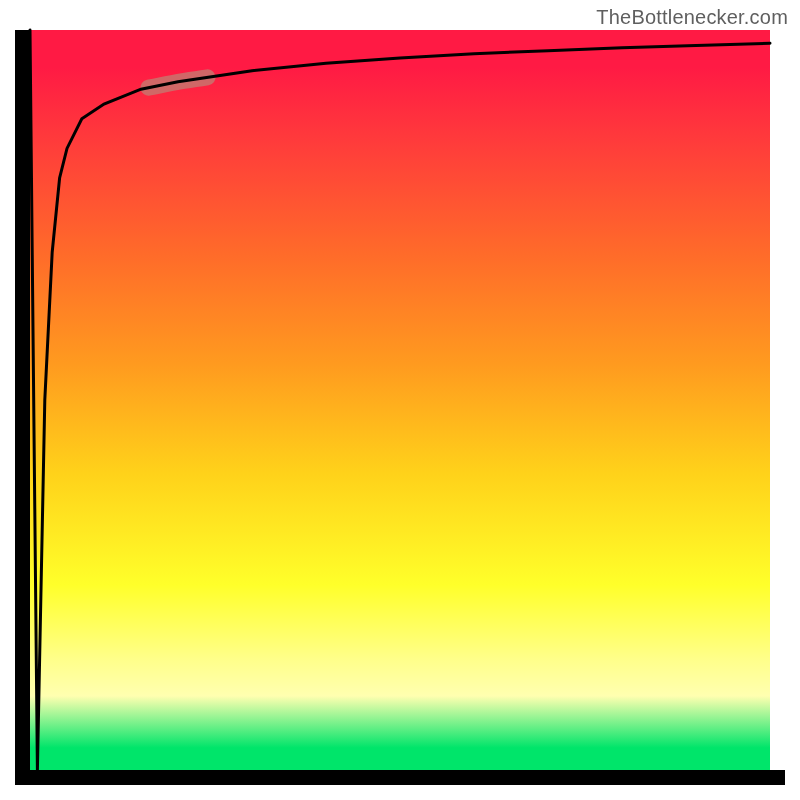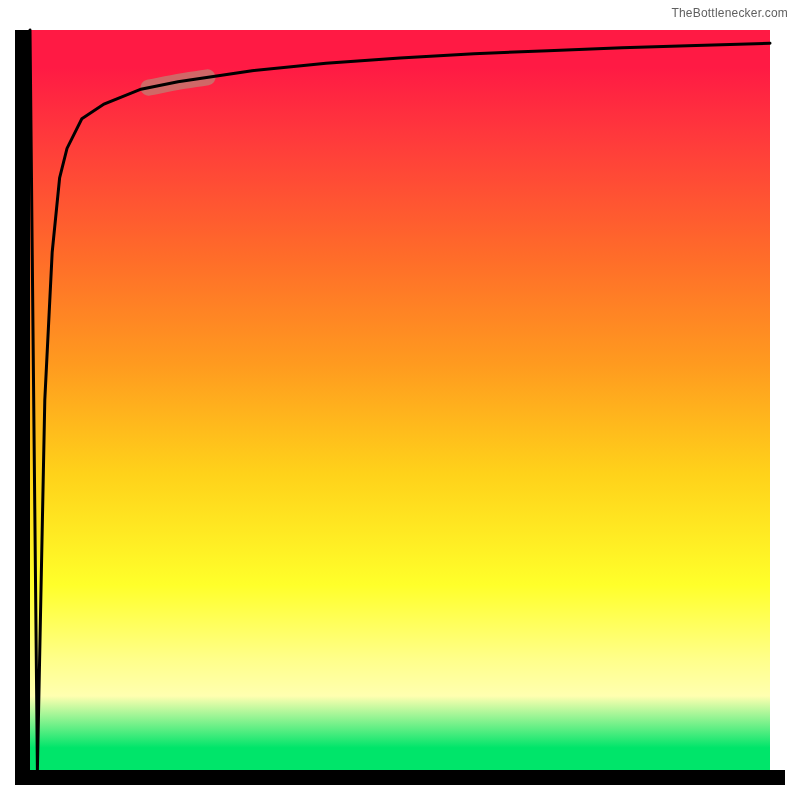--- a/index.html
+++ b/index.html
@@ -48,21 +48,21 @@
     left: 15px;
     top: 770px;
     width: 770px;
     height: 15px;
     background: #000;
   }
   .attribution {
     position: absolute;
     top: 6px;
     right: 12px;
-    font-size: 12px;
+    font-size: 20px;
     color: #5f5f5f;
     font-weight: 500;
     letter-spacing: 0.2px;
   }
   svg.curve {
     position: absolute;
     left: 30px;
     top: 30px;
     width: 740px;
     height: 740px;

